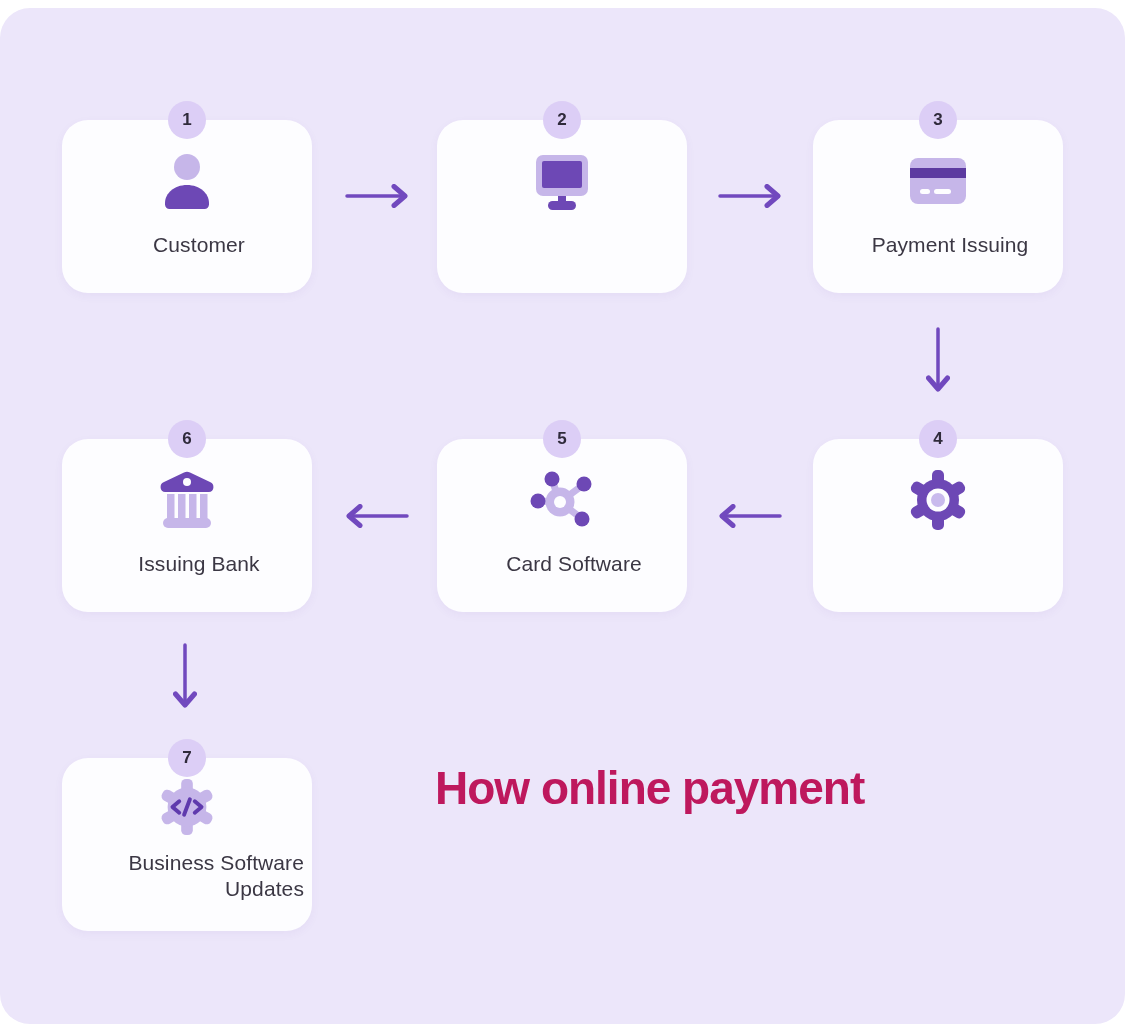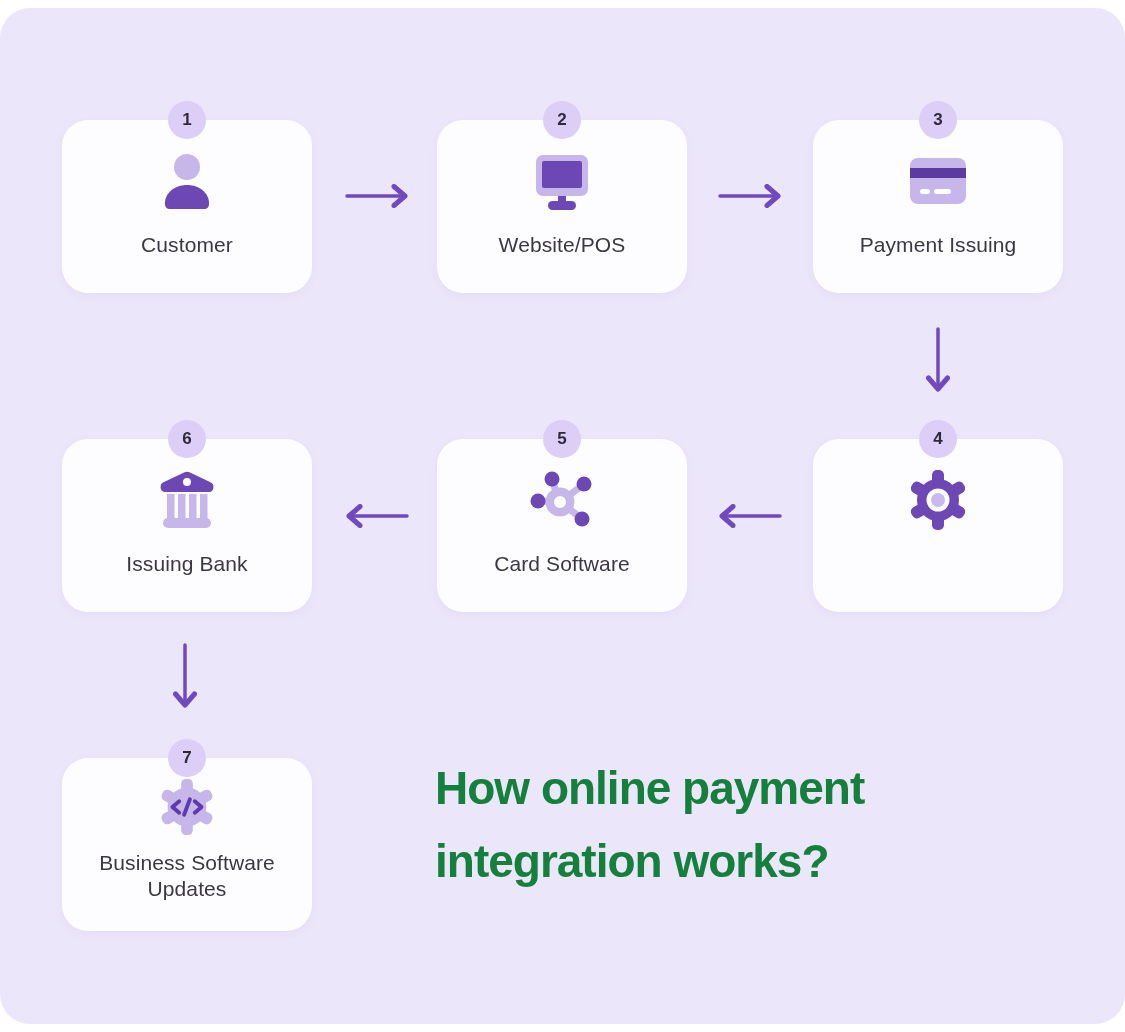--- a/index.html
+++ b/index.html
@@ -19,30 +19,30 @@
     position:absolute;top:-19px;left:50%;transform:translateX(-50%);
     width:38px;height:38px;border-radius:50%;background:#DCCEF6;
     display:flex;align-items:center;justify-content:center;
     font-size:17px;font-weight:bold;color:#2F2A3B;z-index:2;
   }
   .icon-wrap{
     position:absolute;top:26px;left:0;width:100%;height:70px;
     display:flex;align-items:center;justify-content:center;
   }
   .card-label{
-    position:absolute;top:112px;left:0;width:100%;text-align:center;
+    position:absolute;top:112px;left:12px;width:100%;text-align:center;
     font-size:21px;font-weight:500;color:#3B3744;letter-spacing:0.1px;
     line-height:26px;
   }
   .card-7 .icon-wrap{top:16px;height:66px;}
-  .card-7 .card-label{top:92px;padding:0 20px;width:210px;}
+  .card-7 .card-label{top:92px;padding:0 20px;width:210px;text-align:right;}
   .arrow{position:absolute;}
   .title{
     position:absolute;left:435px;top:744px;width:600px;
-    font-size:46px;line-height:73px;font-weight:bold;color:#15803d;
+    font-size:46px;line-height:73px;font-weight:bold;color:#be185d;
     letter-spacing:-1px;
   }
   .pos-c1{left:62px}.pos-c2{left:437px}.pos-c3{left:813px}
   .pos-r1{top:112px}.pos-r2{top:431px}.pos-r3{top:750px}
   svg{display:block;}
 </style>
 </head>
 <body>
 
 <div class="canvas">
@@ -61,21 +61,20 @@
   <div class="card pos-c2 pos-r1">
     <div class="badge">2</div>
     <div class="icon-wrap">
       <svg width="66" height="66" viewBox="0 0 66 66">
         <rect x="7" y="7" width="52" height="41" rx="7" fill="#C6B6E9"></rect>
         <rect x="13" y="13" width="40" height="27" rx="2" fill="#6D48B5"></rect>
         <rect x="29" y="48" width="8" height="8" fill="#6D48B5"></rect>
         <rect x="19" y="53" width="28" height="9" rx="4.5" fill="#6D48B5"></rect>
       </svg>
     </div>
-    <div class="card-label">Website/POS</div>
   </div>
 
   <div class="card pos-c3 pos-r1">
     <div class="badge">3</div>
     <div class="icon-wrap">
       <svg width="66" height="66" viewBox="0 0 66 66">
         <rect x="5" y="10" width="56" height="46" rx="8" fill="#C6B6E9"></rect>
         <rect x="5" y="20" width="56" height="10" fill="#5C3AA0"></rect>
         <rect x="15" y="41" width="10" height="5" rx="2.5" fill="#FDFDFF"></rect>
         <rect x="29" y="41" width="17" height="5" rx="2.5" fill="#FDFDFF"></rect>
@@ -204,16 +203,15 @@
 
   <div class="arrow" style="left:173px;top:634px;">
     <svg width="24" height="70" viewBox="0 0 24 70">
       <line x1="12" y1="3" x2="12" y2="62" stroke="#7149BE" stroke-width="3.5" stroke-linecap="round"></line>
       <path d="M2.5 52L12 63 21.5 52" fill="none" stroke="#7149BE" stroke-width="5" stroke-linecap="round" stroke-linejoin="round"></path>
     </svg>
   </div>
 
   <div class="title">
     <div>How online payment</div>
-    <div>integration works?</div>
   </div>
 
 </div>
 
 </body></html>

